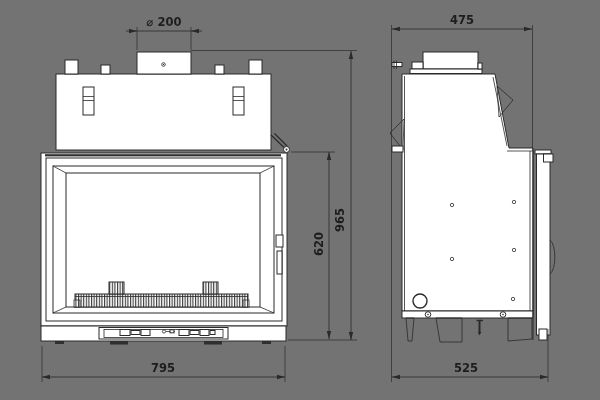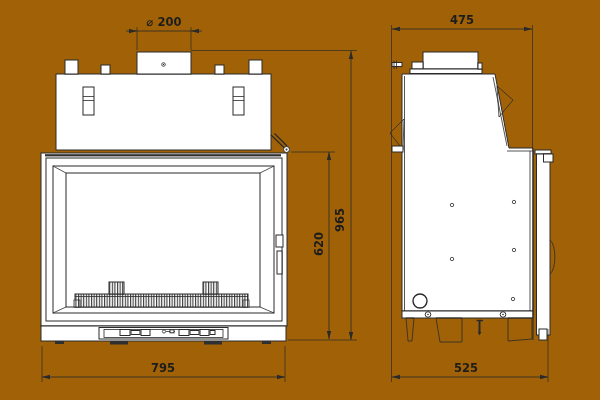--- a/index.html
+++ b/index.html
@@ -1,16 +1,16 @@
 <!DOCTYPE html>
 <html><head>
 <meta charset="utf-8">
 <style>
   html,body{margin:0;padding:0;background:#fff;}
-  .canvas{position:relative;width:600px;height:400px;background:#a16207;overflow:hidden;
+  .canvas{position:relative;width:600px;height:400px;background:#737373;overflow:hidden;
           font-family:"DejaVu Sans",sans-serif;text-decoration:underline;}
   svg{display:block;}
   .part{fill:#ffffff;stroke:#2a2a2a;stroke-width:1;}
   .part-thin{fill:none;stroke:#2a2a2a;stroke-width:.8;}
   .dimline{stroke:#2a2a2a;stroke-width:.8;fill:none;}
   .extline{stroke:#2a2a2a;stroke-width:.7;fill:none;}
   .arrow{fill:#2a2a2a;stroke:none;}
   .dimtext{font-family:"DejaVu Sans",sans-serif;font-size:11.5px;font-weight:600;fill:#1d1d1d;}
   .dark{fill:#2f2f2f;stroke:none;}
 </style>

